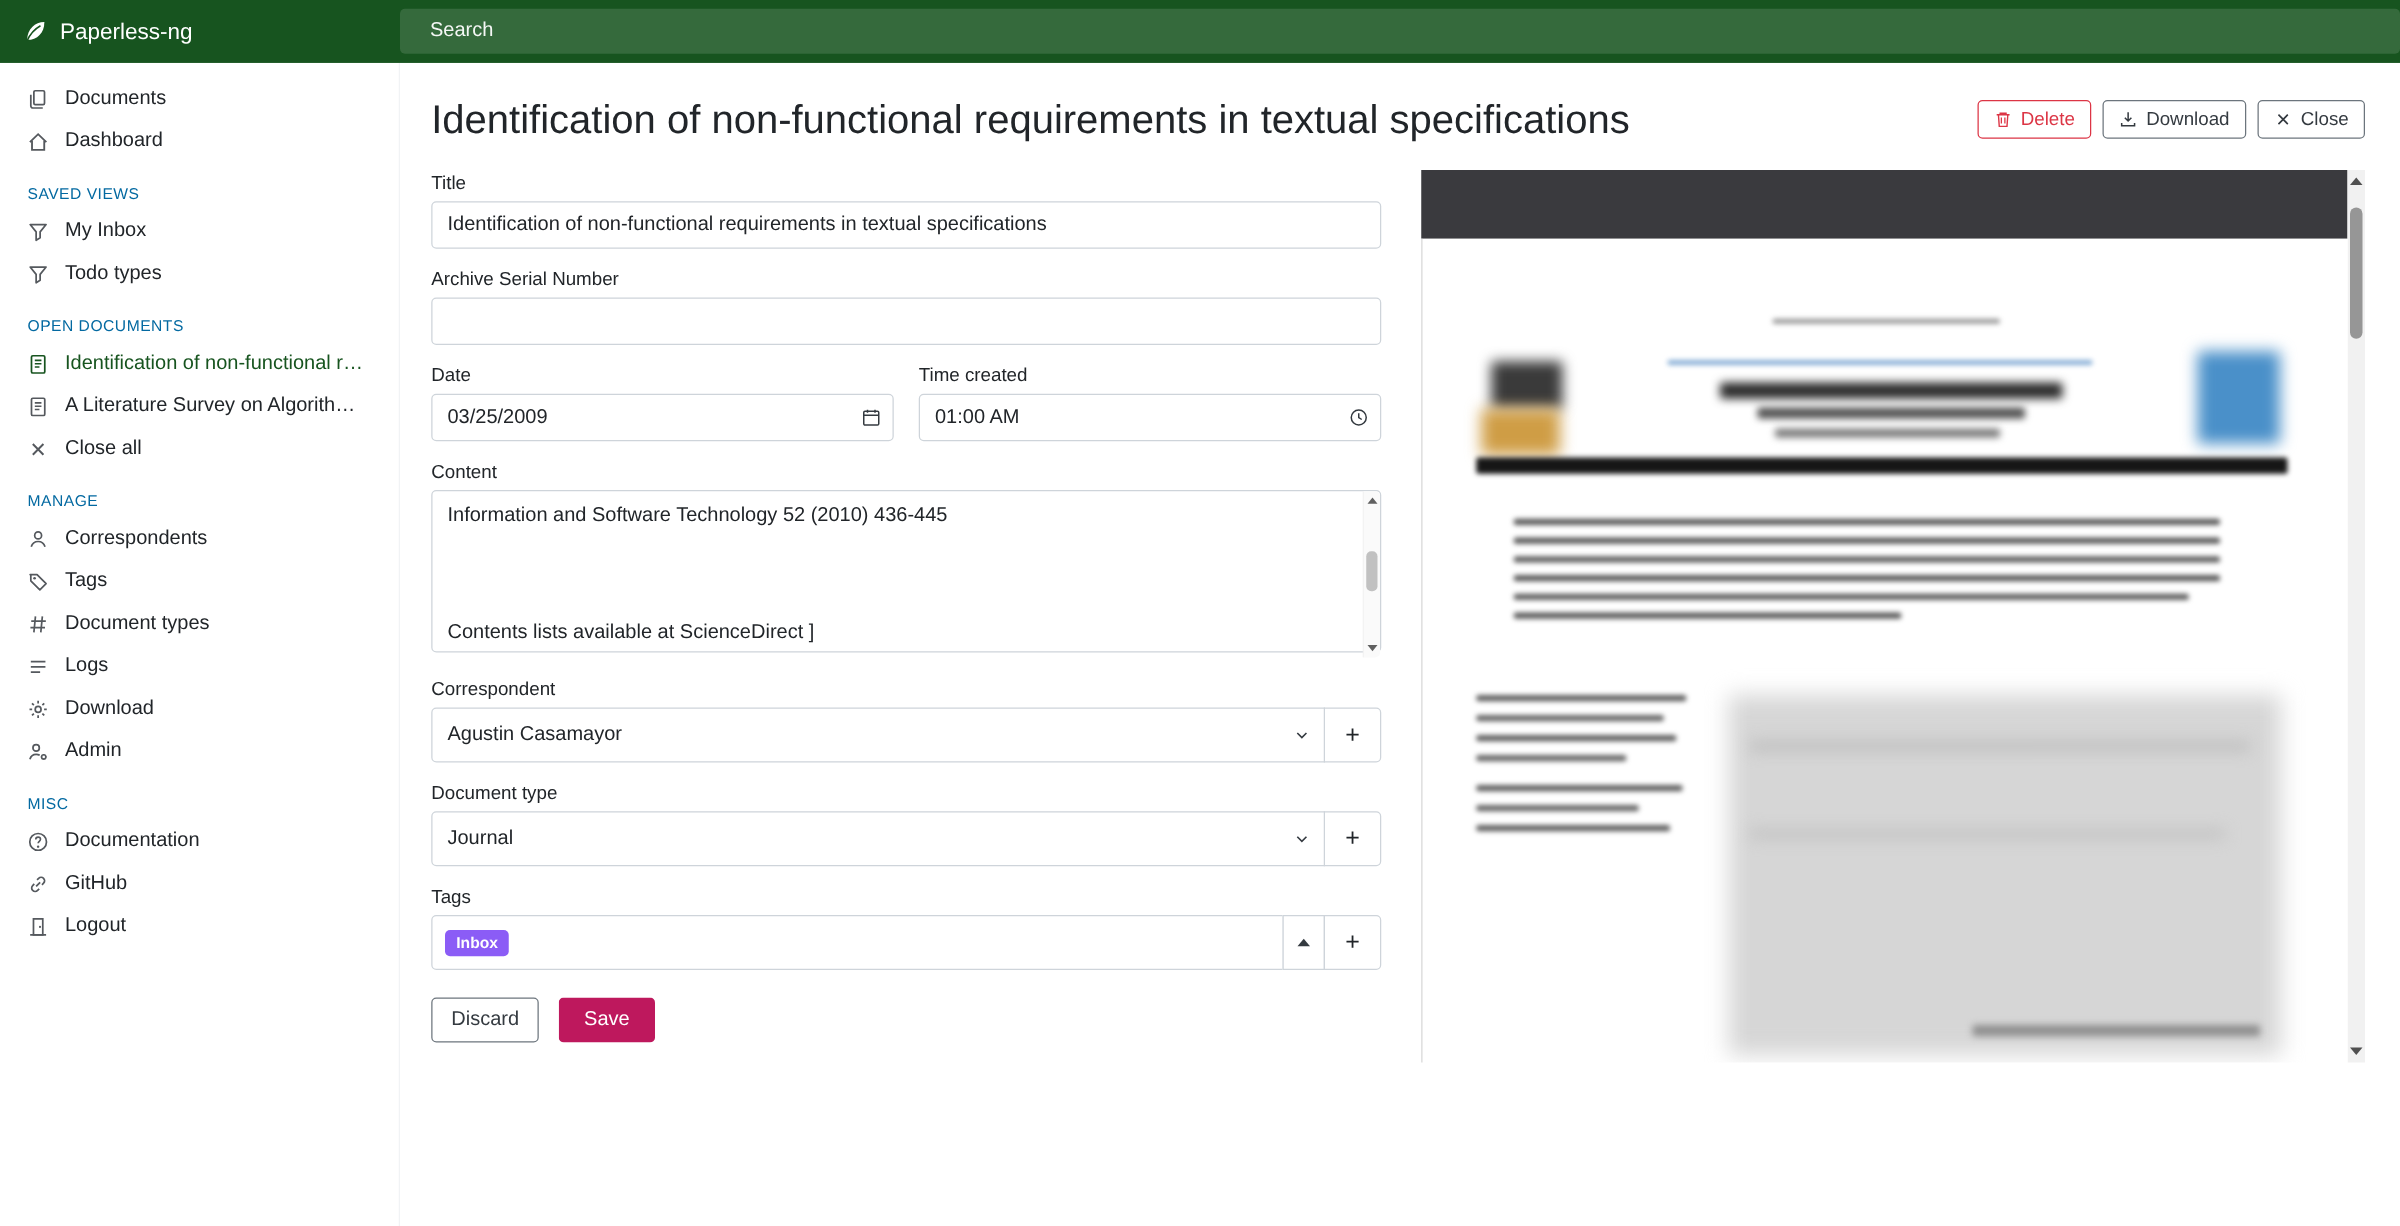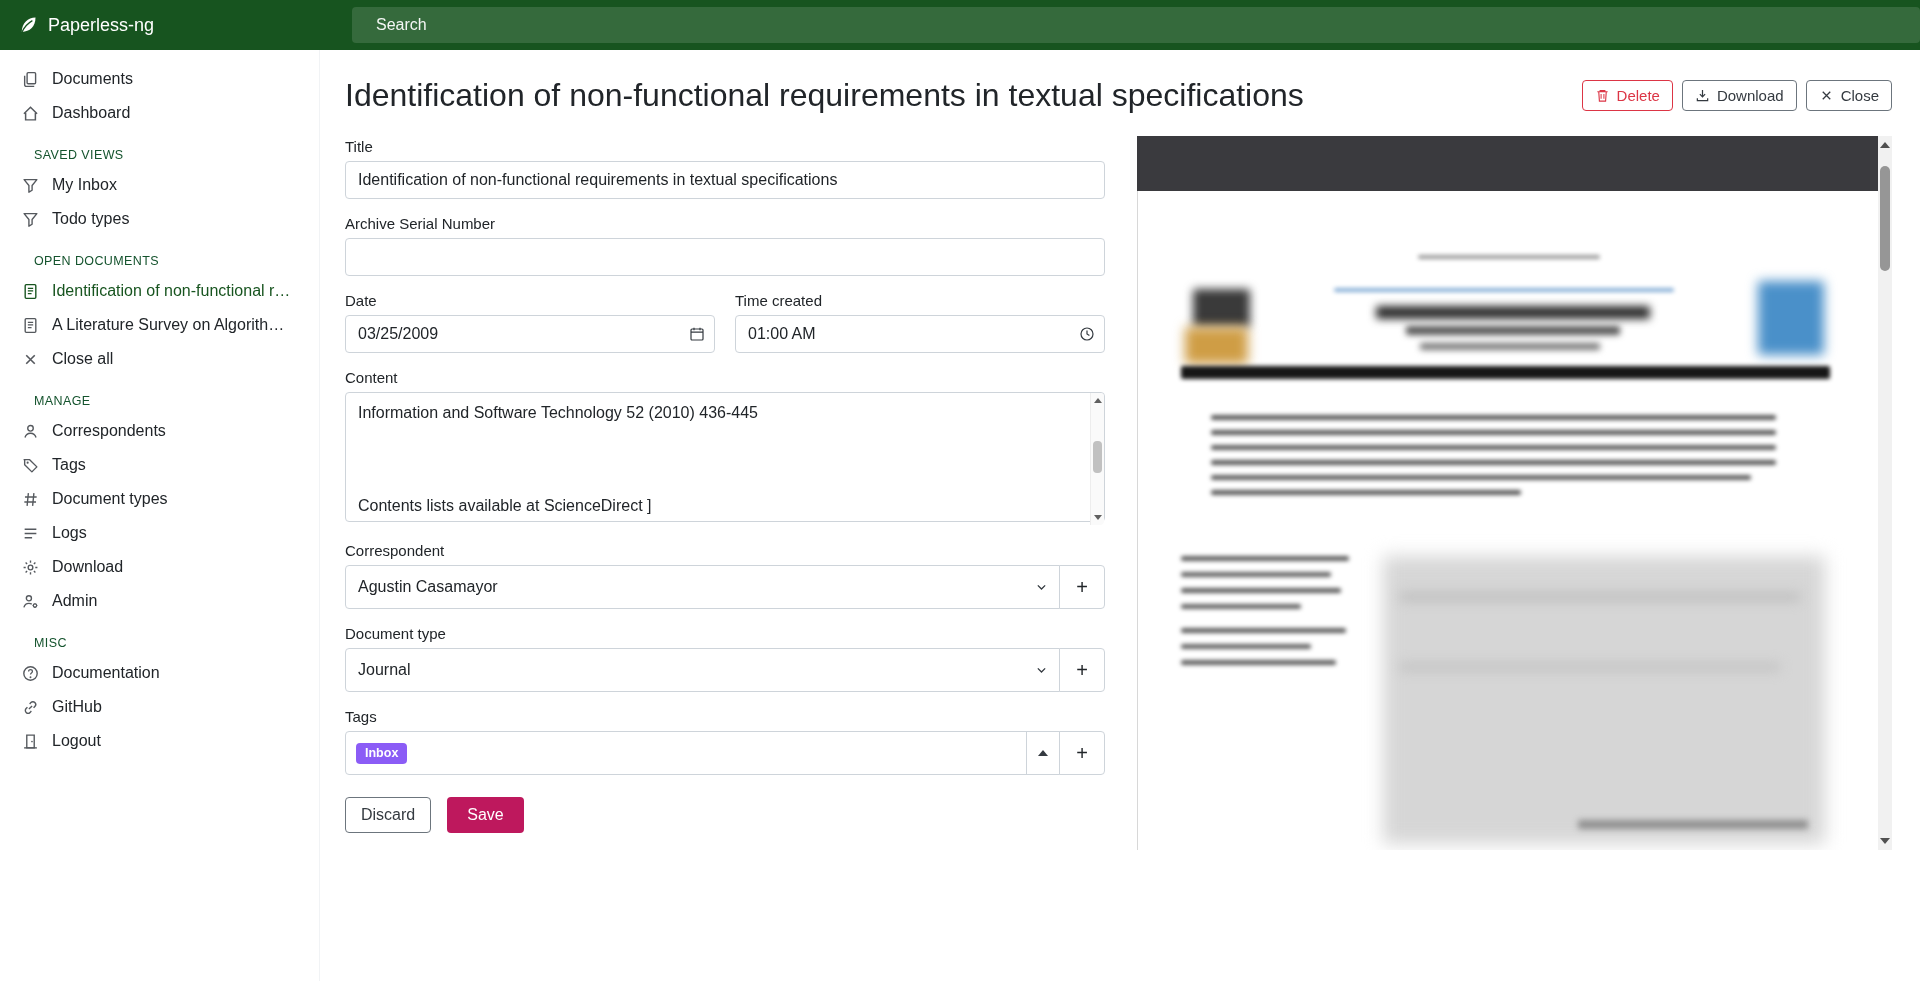--- a/index.html
+++ b/index.html
@@ -1,30 +1,30 @@
 <!DOCTYPE html>
 <html><head>
 <meta charset="utf-8">
 <style>
   * { box-sizing: border-box; }
   html, body { width:1920px; height:981px; margin:0; overflow:hidden;
     font-family:"Liberation Sans","DejaVu Sans",sans-serif; background:#fff; color:#212529; }
 
   
   .navbar { position:fixed; top:0; left:0; right:0; height:50px; background:#17541f; display:flex; z-index:20; }
-  .brand { width:352px; flex:none; display:flex; align-items:center; gap:10px; padding-left:18px; color:#fff; font-size:18px; cursor:pointer; }
+  .brand { width:320px; flex:none; display:flex; align-items:center; gap:10px; padding-left:18px; color:#fff; font-size:18px; cursor:pointer; }
   .brand svg { width:20px; height:20px; }
   .search-wrap { flex:1; display:flex; align-items:center; padding:7px 0; }
   .search-input { width:100%; height:36px; border:none; border-radius:4px; background:rgba(255,255,255,0.13);
     color:#fff; font-size:16px; padding:12px 24px; font-family:inherit; }
   .search-input::placeholder { color:rgba(255,255,255,0.95); }
 
   
   .sidebar { position:fixed; top:50px; left:0; bottom:0; width:320px; background:#fff; border-right:1px solid #f1f3f5; padding:12px 0; }
-  .section-header { padding:18px 22px 6px; font-size:12.5px; color:#14532d; letter-spacing:.4px;margin-left:12px; }
+  .section-header { padding:18px 22px 6px; font-size:12.5px; color:#0369a1; letter-spacing:.4px; }
   .nav-item { display:flex; align-items:center; gap:13px; padding:8px 22px; font-size:16px; color:#212529; cursor:pointer; white-space:nowrap; }
   .nav-item svg { width:17px; height:17px; color:#55595e; flex:none; }
   .nav-item .label { overflow:hidden; text-overflow:ellipsis; }
   .nav-item.active { color:#17541f; }
   .nav-item.active svg { color:#17541f; }
 
   
   main { position:absolute; top:50px; left:320px; right:0; bottom:0; background:#fff; padding:14px 28px 0 25px; overflow:hidden; }
   .page-head { display:flex; justify-content:space-between; align-items:flex-start; }
   h1 { font-size:32px; font-weight:400; color:#212529; margin:12px 0 24px; line-height:1.2; }

